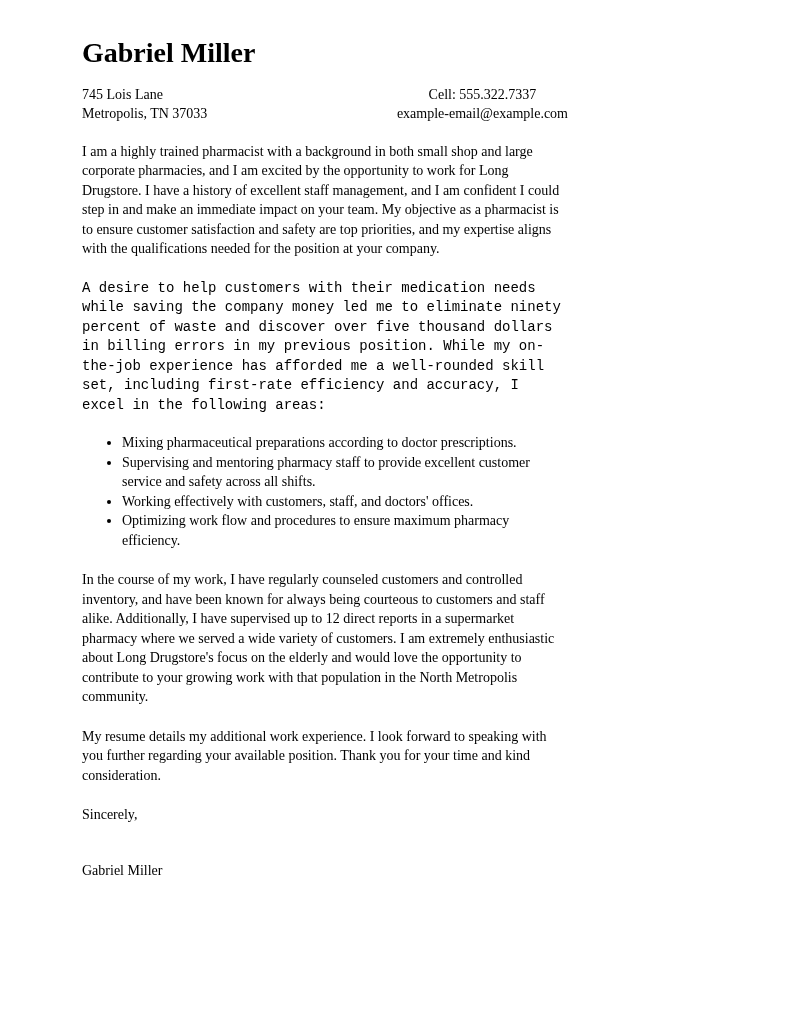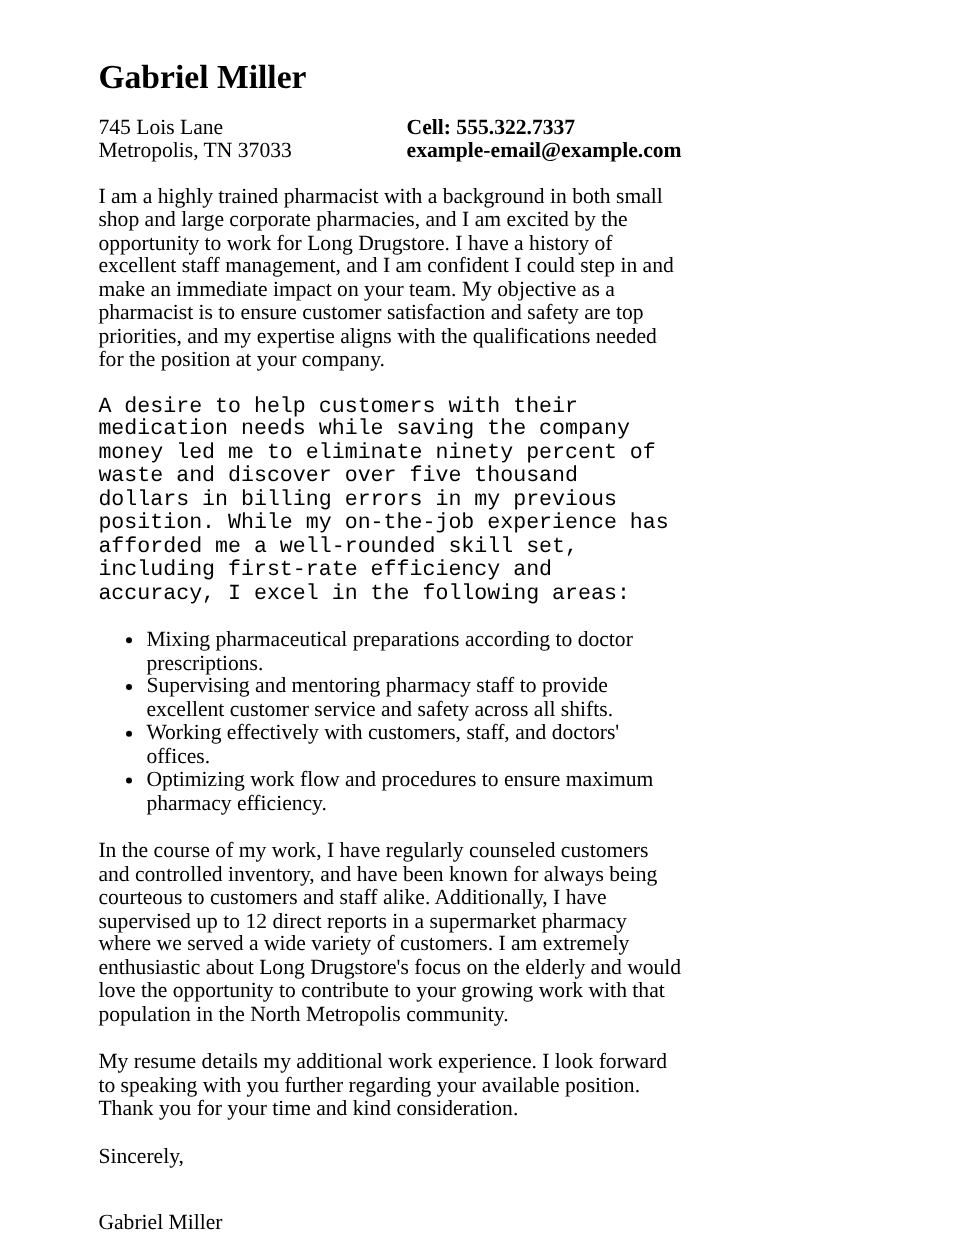--- a/index.html
+++ b/index.html
@@ -6,43 +6,43 @@
     margin: 0;
     padding: 0;
     background: #ffffff;
   }
   .page {
     position: relative;
     width: 648px;
     height: 1035px;
     background: #ffffff;
     box-sizing: border-box;
-    padding: 50px 80px 0 82px;
+    padding: 38px 80px 0 82px;
     font-family: "Liberation Serif", "DejaVu Serif", serif;
     color: #000000;
     overflow: hidden;
   }
   .name-heading {
     font-size: 28px;
     font-weight: bold;
     margin: 0 0 16px 0;
     line-height: 1.1;
   }
   .contact-row {
     display: flex;
     justify-content: space-between;
     align-items: flex-start;
     font-size: 14px;
     line-height: 19.5px;
     margin-bottom: 18px;
   }
   .contact-left { text-align: left; }
-  .contact-right { text-align: left; font-weight: bold; }
+  .contact-right { text-align: center; }
   .body-text {
-    font-size: 18px;
+    font-size: 14px;
     line-height: 19.5px;
   }
   .salutation {
     margin: 0 0 19px 0;
   }
   .para {
     margin: 0 0 20px 0;
     max-width: 638px;
   }
   .para-tight {

